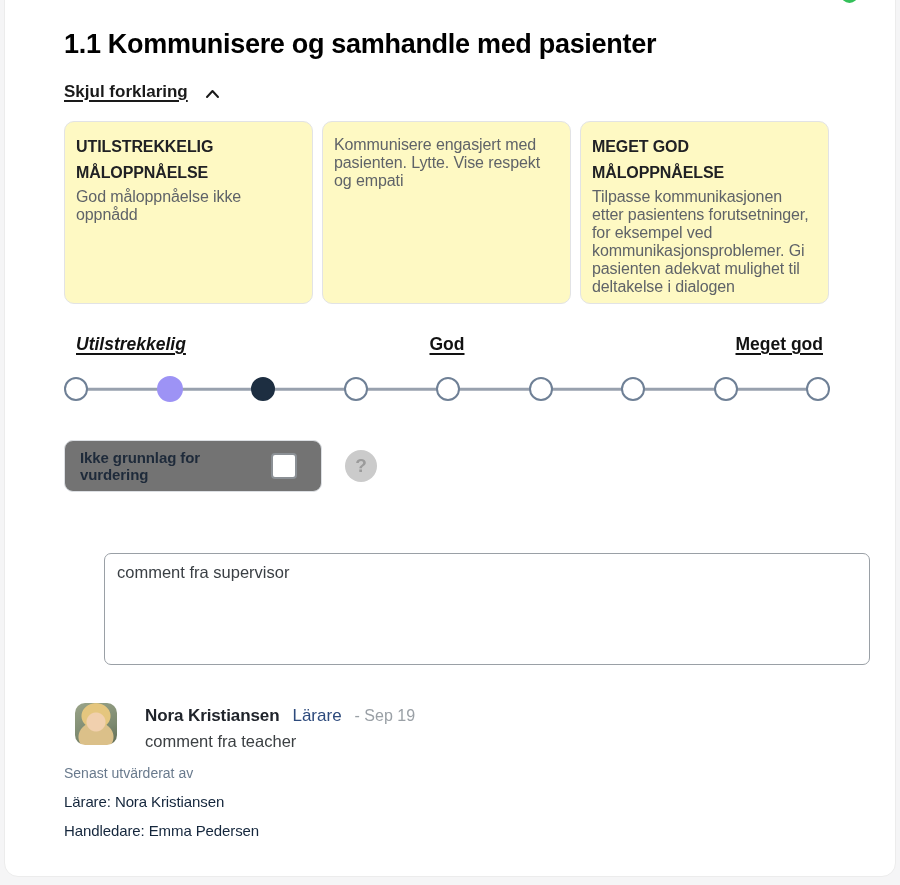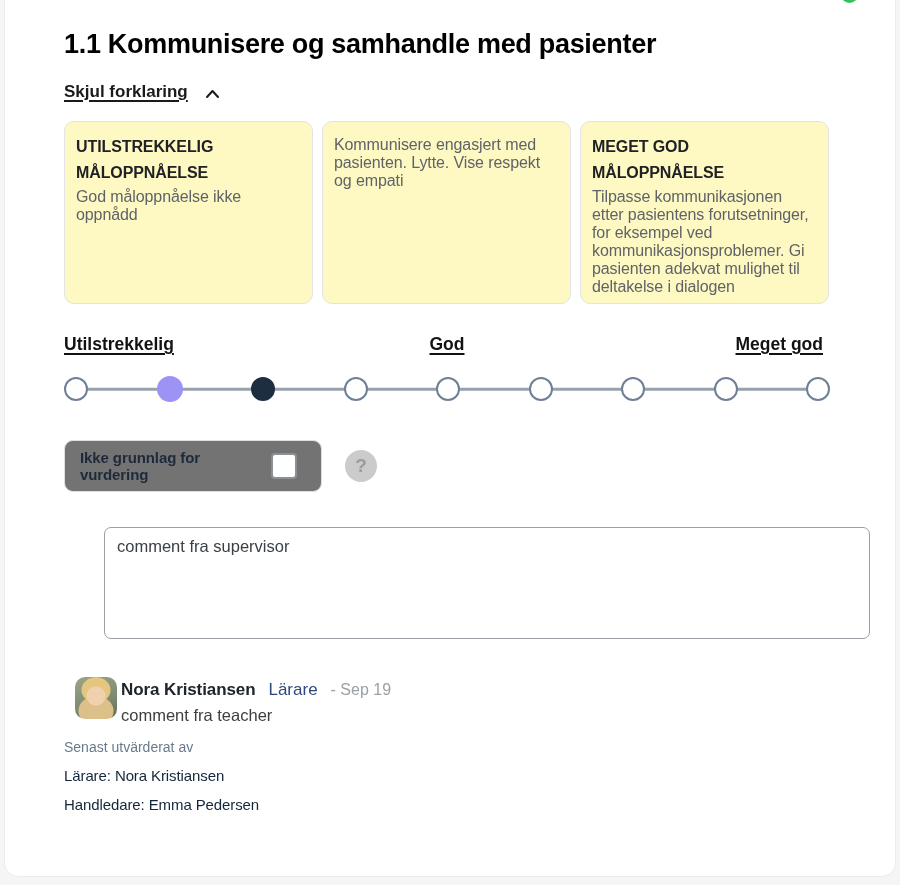--- a/index.html
+++ b/index.html
@@ -40,21 +40,21 @@
   }
   .card-title{font-size:16px;font-weight:700;color:#202124;line-height:26px;letter-spacing:-0.1px;}
   .card-body{margin-top:2px;font-size:16px;color:#5f6368;line-height:18px;letter-spacing:-0.1px;}
 
   .scale-labels{margin-top:30px;position:relative;height:22px;}
   .scale-labels span{
     font-size:17.5px;font-weight:700;color:#121212;
     text-decoration:underline;text-decoration-thickness:1.5px;text-underline-offset:3px;
     position:absolute;top:0;
   }
-  .sl-left{left:0;}
+  .sl-left{left:12px;font-style:italic;}
   .sl-center{left:50%;transform:translateX(-50%);}
   .sl-right{right:7px;text-align:center;}
 
   .scale-row{
     margin-top:20px;position:relative;height:26px;
     display:flex;justify-content:space-between;align-items:center;
   }
   .scale-line{
     position:absolute;left:11px;right:11px;top:50%;height:2.5px;
     transform:translateY(-50%);background:#98a1ae;border-radius:2px;
@@ -77,30 +77,30 @@
   .checkbox{
     width:26px;height:26px;box-sizing:border-box;background:#fff;
     border:2px solid #8b9095;border-radius:4px;cursor:pointer;
   }
   .help-btn{
     width:32px;height:32px;border-radius:50%;background:#cbcbcb;
     color:#9b9b9b;display:flex;align-items:center;justify-content:center;
     font-size:19px;font-weight:700;cursor:pointer;user-select:none;
   }
 
-  .comment-wrap{margin-top:35px;padding-left:40px;}
+  .comment-wrap{margin-top:61px;padding-left:40px;}
   .comment-input{
     width:766px;height:112px;box-sizing:border-box;display:block;
     border:1px solid #9aa0a6;border-radius:7px;padding:8px 12px;
     font-size:16.5px;color:#3a3f44;line-height:21px;
     font-family:"Liberation Sans","DejaVu Sans",sans-serif;
     resize:none;outline:none;background:#fff;
   }
 
-  .teacher-comment{margin-top:38px;display:flex;gap:4px;padding-left:11px;}
+  .teacher-comment{margin-top:38px;display:flex;gap:28px;padding-left:11px;}
   .avatar{
     width:42px;height:42px;border-radius:10px;flex:0 0 auto;overflow:hidden;
     background:
       radial-gradient(circle 10px at 21px 19px,#f1d0ae 0 9px,transparent 10px),
       radial-gradient(ellipse 17px 15px at 21px 13px,#e5c67e 0 14px,transparent 15px),
       radial-gradient(ellipse 21px 18px at 21px 34px,#dbc089 0 17px,transparent 18px),
       linear-gradient(160deg,#9aa489 0%,#7d8a70 60%,#5f6b54 100%);
   }
   .tc-col{display:flex;flex-direction:column;}
   .tc-line1{display:flex;align-items:baseline;gap:13px;margin-top:3px;}

